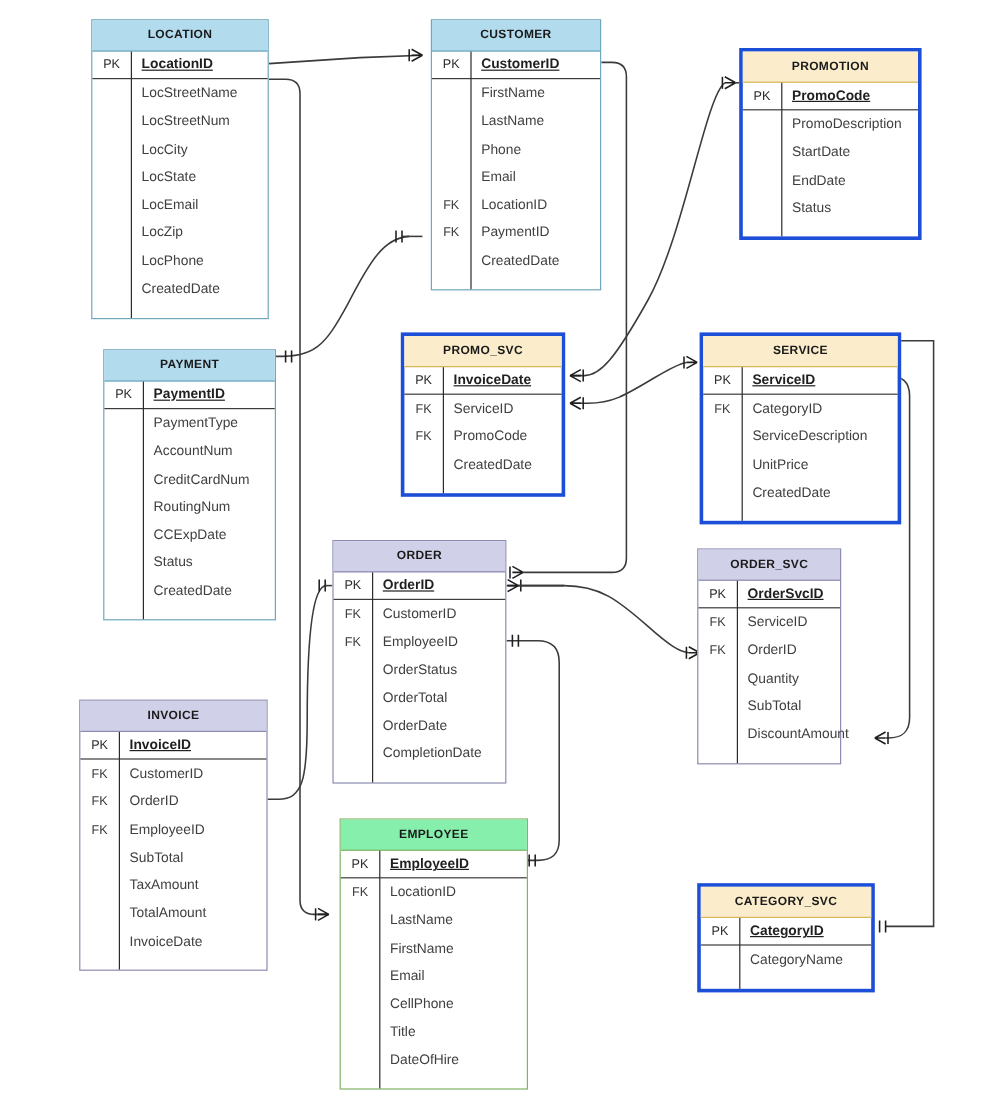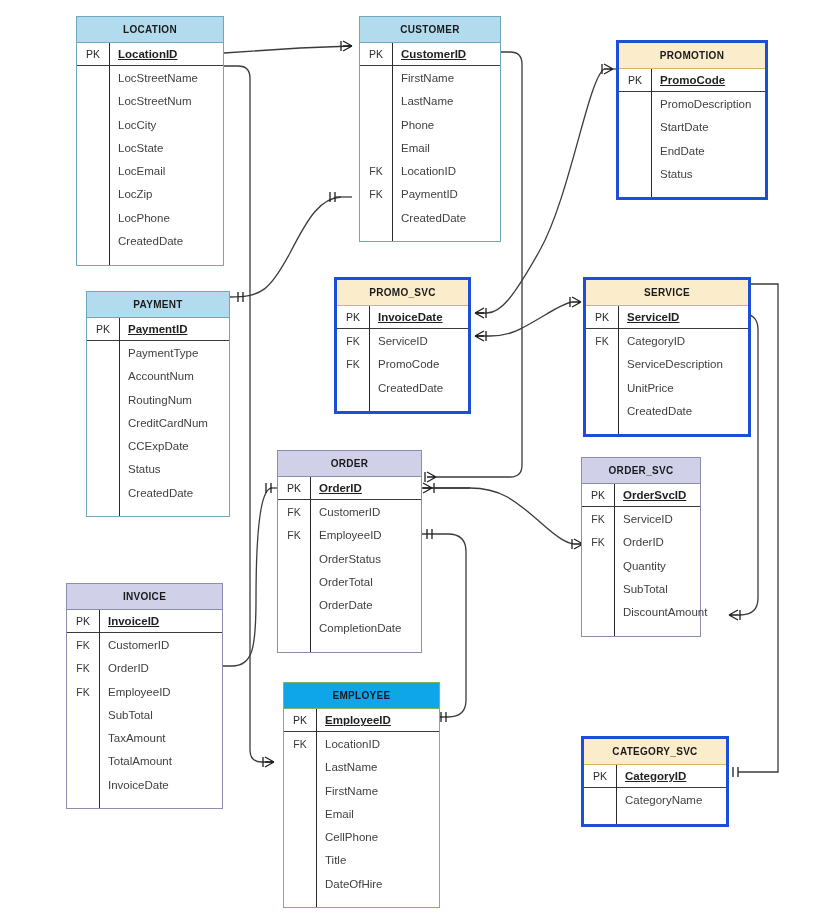--- a/index.html
+++ b/index.html
@@ -88,21 +88,21 @@
   }
 
   
   .theme-blue   { border: 1px solid #6fa8bd; }
   .theme-blue   > .ent-title { background: #b2dcee; border-bottom: 1px solid #6fa8bd; }
   .theme-orange { border: 3px solid #1d4ed8; }
   .theme-orange > .ent-title { background: #fbeccb; border-bottom: 1px solid #d6b656; }
   .theme-purple { border: 1px solid #8c8cb0; }
   .theme-purple > .ent-title { background: #d0d0e8; border-bottom: 1px solid #8c8cb0; }
   .theme-green  { border: 1px solid #82b366; }
-  .theme-green  > .ent-title { background: #0ea5e9; border-bottom: 1px solid #82b366; text-align: center; }
+  .theme-green  > .ent-title { background: #86efac; border-bottom: 1px solid #82b366; text-align: center; }
 
   .edge-path {
     fill: none;
     stroke: #3b3b3b;
     stroke-width: 1.3;
   }
   .edge-mark {
     fill: none;
     stroke: #1f1f1f;
     stroke-width: 1.3;
@@ -312,25 +312,25 @@
           <div class="attr">
             <span class="keycol"></span>
             <span class="namecol">PaymentType</span>
           </div>
           <div class="attr">
             <span class="keycol"></span>
             <span class="namecol">AccountNum</span>
           </div>
           <div class="attr">
             <span class="keycol"></span>
+            <span class="namecol">CreditCardNum</span>
+          </div>
+          <div class="attr">
+            <span class="keycol"></span>
             <span class="namecol">RoutingNum</span>
-          </div>
-          <div class="attr">
-            <span class="keycol"></span>
-            <span class="namecol">CreditCardNum</span>
           </div>
           <div class="attr">
             <span class="keycol"></span>
             <span class="namecol">CCExpDate</span>
           </div>
           <div class="attr">
             <span class="keycol"></span>
             <span class="namecol">Status</span>
           </div>
           <div class="attr">

